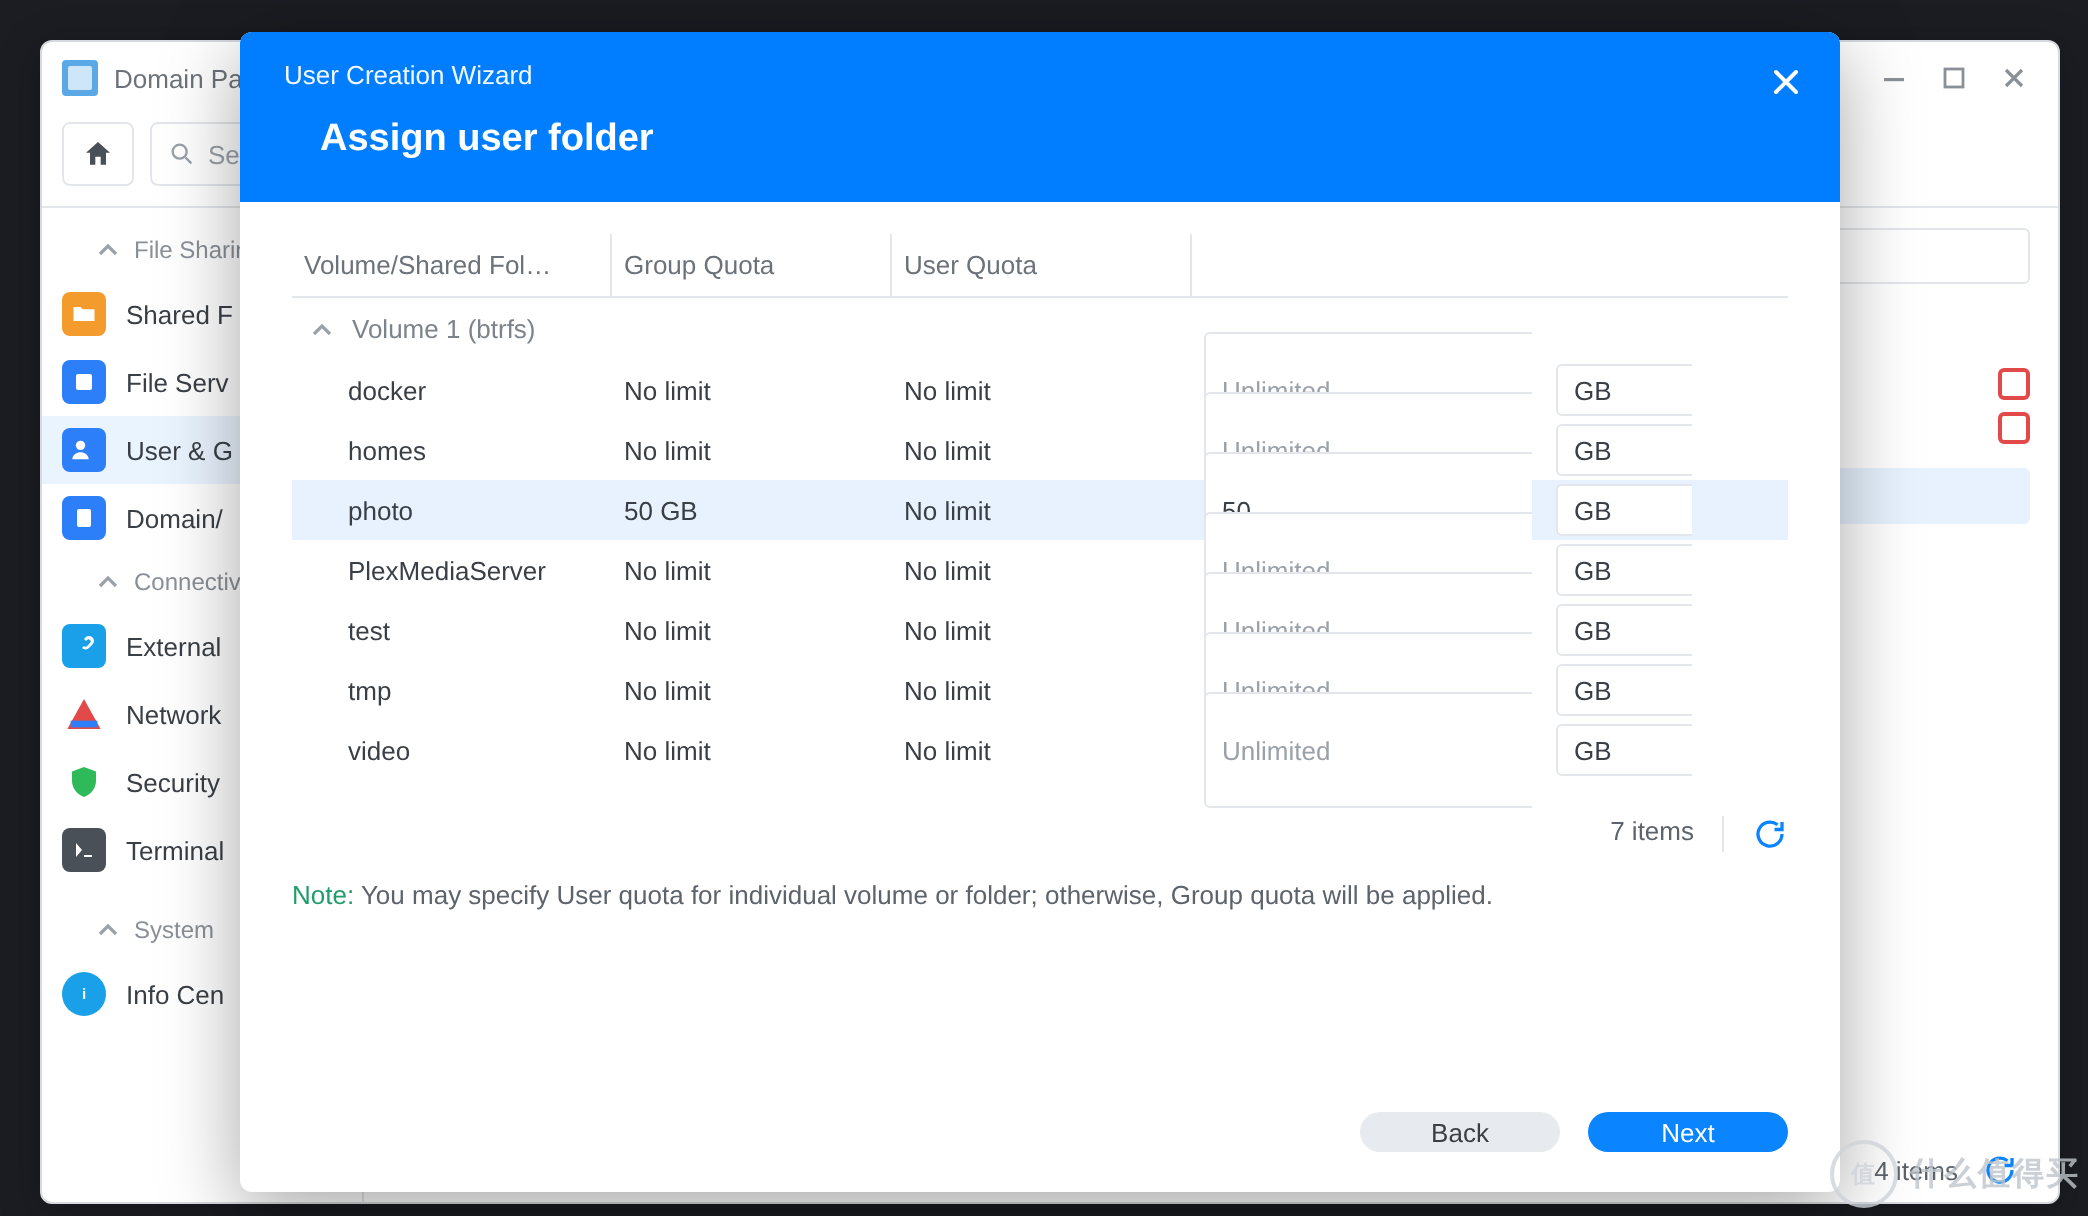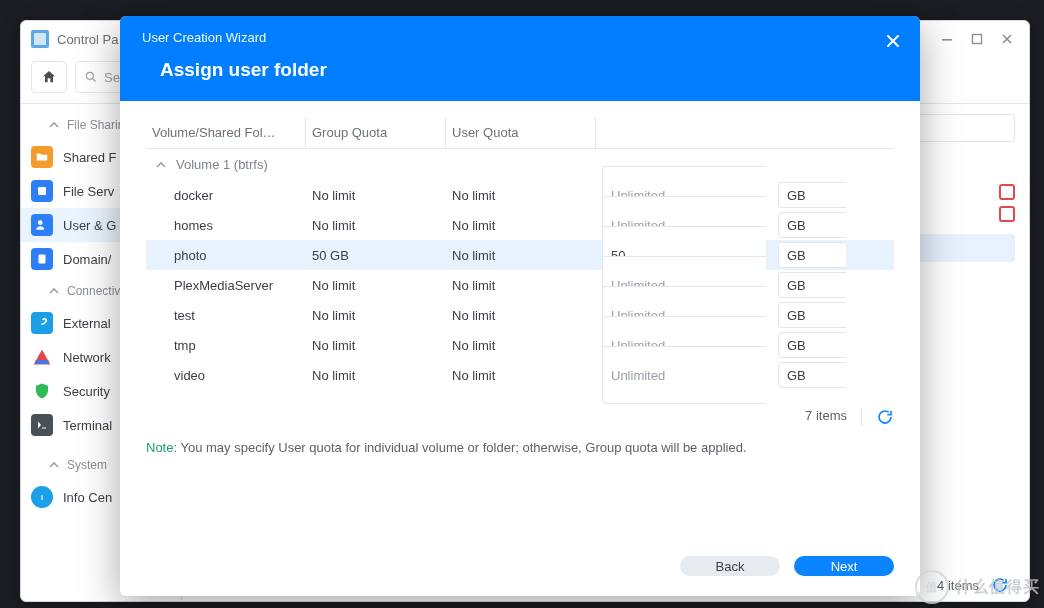--- a/index.html
+++ b/index.html
@@ -78,21 +78,21 @@
   .wm .circ{width:30px;height:30px;border:2px solid #cfd4da;border-radius:50%;display:flex;align-items:center;justify-content:center;font-size:12px;color:#cfd4da}
 
   svg{display:block}
 </style>
 </head>
 <body>
 
 <div class="cp-window">
   <div class="cp-titlebar">
     <div class="cp-icon"></div>
-    <div class="title">Control Pa</div>
+    <div class="title">Domain Pa</div>
     <div class="spacer"></div>
     <div class="cp-winbtn">
         <svg width="12" height="12">
           <rect x="1" y="6" width="10" height="1.6" fill="currentColor"></rect>
         </svg>
       </div>
     <div class="cp-winbtn">
         <svg width="12" height="12">
           <rect x="1.5" y="1.5" width="9" height="9" fill="none" stroke="currentColor" stroke-width="1.4"></rect>
         </svg>

